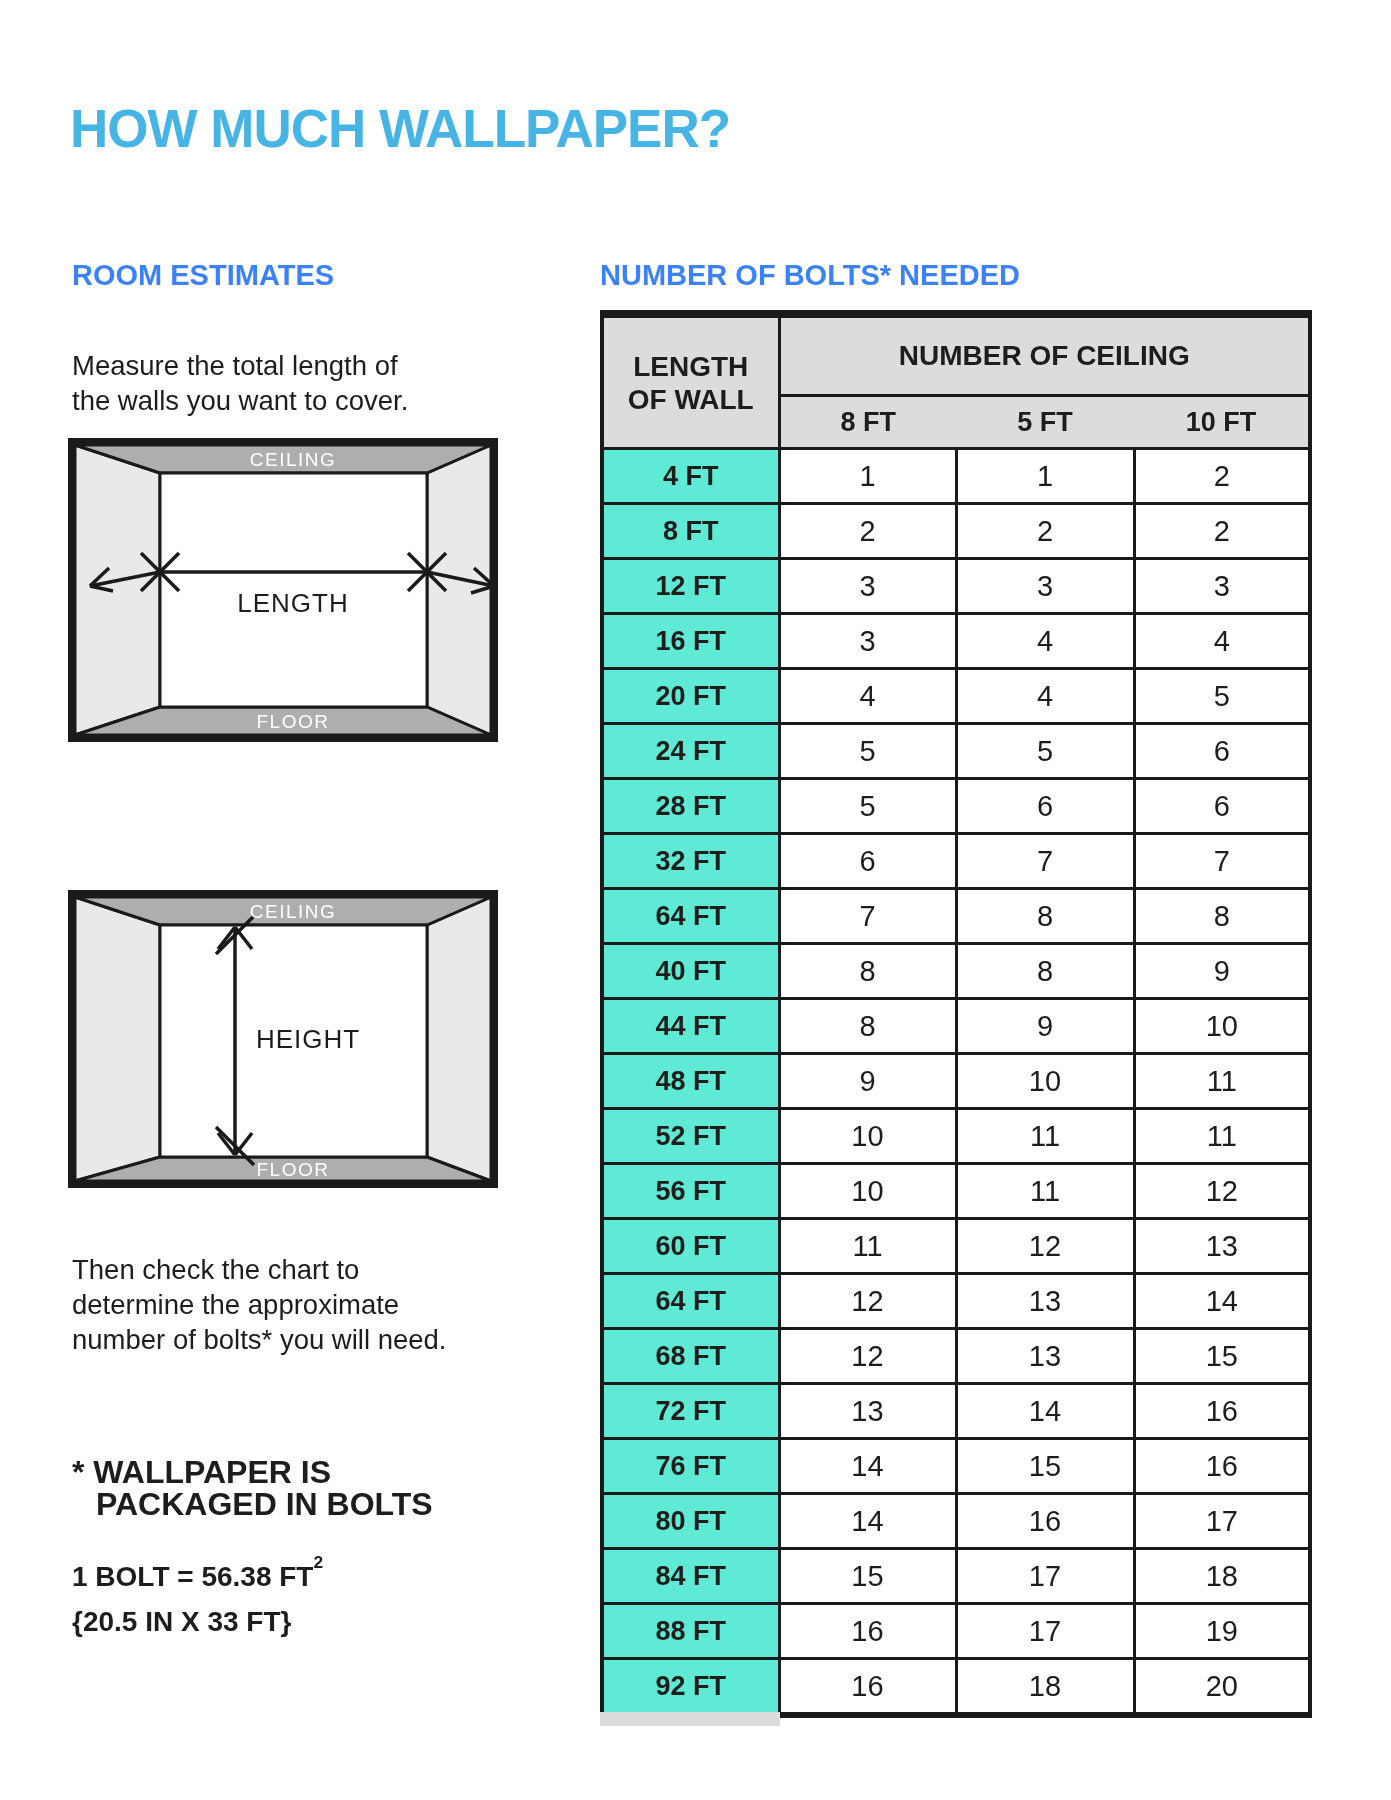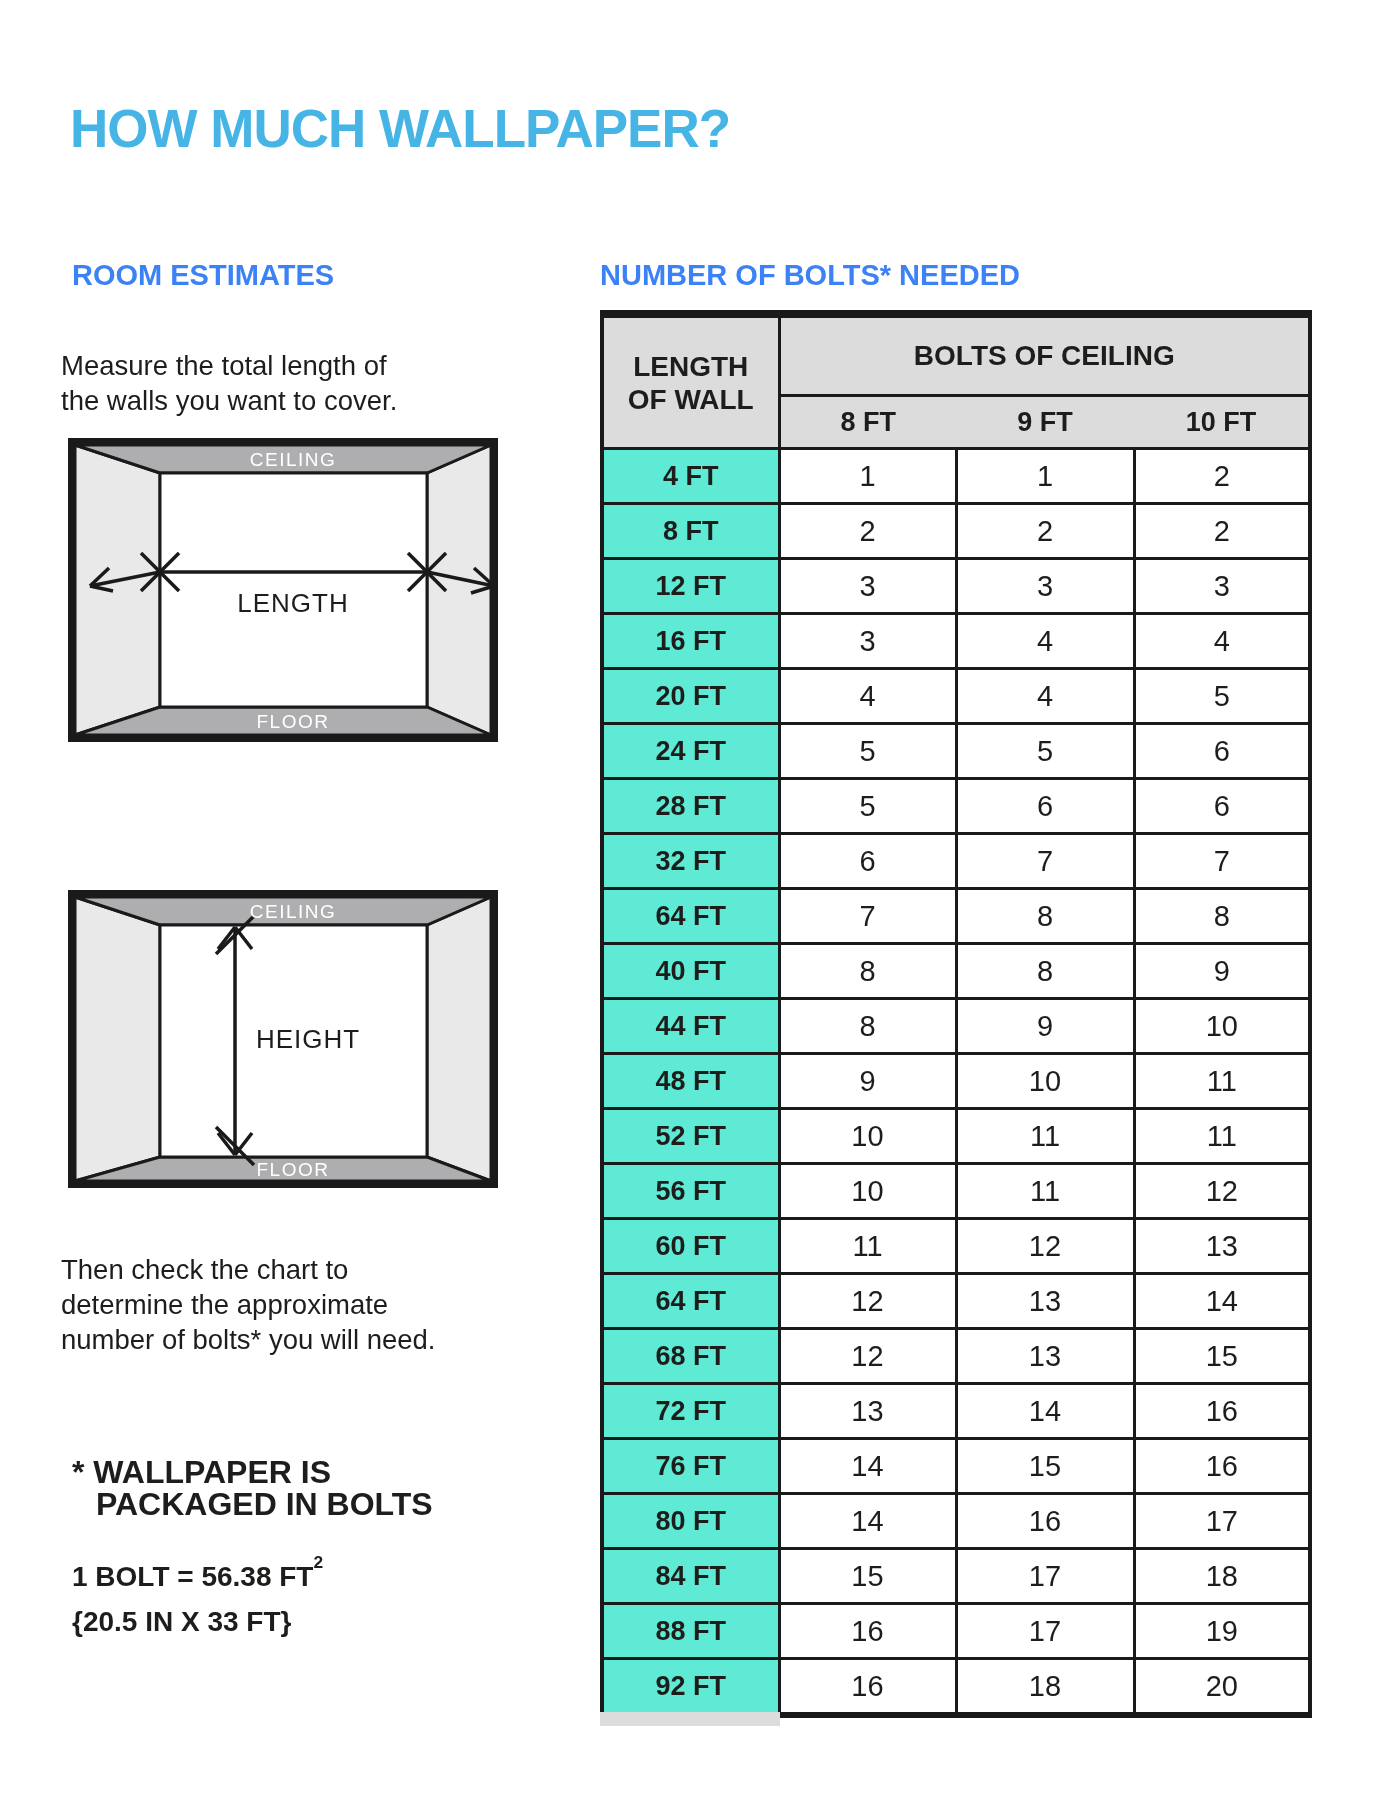--- a/index.html
+++ b/index.html
@@ -17,21 +17,21 @@
     font-size:53px;font-weight:bold;letter-spacing:-1px;
     color:#46b4e4;line-height:1.1;
   }
   .section-head{
     position:absolute;top:236px;
     font-size:29px;font-weight:bold;color:#3b82f6;line-height:1.1;
   }
   .section-head.left{left:72px;}
   .section-head.right{left:600px;width:708px;}
   .body-text{
-    position:absolute;left:61px;
+    position:absolute;left:72px;
     font-size:27.5px;line-height:35px;color:#1d1d1b;
     white-space:pre-line;
   }
   .t1{top:320px;}
   .t2{top:776px;}
   .t3{top:1224px;}
   .footnote{
     position:absolute;left:72px;top:1424px;
     font-size:32px;line-height:32px;font-weight:bold;
     white-space:pre-line;
@@ -156,25 +156,25 @@
       <colgroup>
         <col style="width:177px">
           <col style="width:177px">
           <col style="width:178px">
           <col style="width:176px">
       </colgroup>
       <tbody>
         <tr>
           <th class="corner" rowspan="2">LENGTH
 OF WALL</th>
-          <th class="group" colspan="3">BOLTS OF CEILING</th>
+          <th class="group" colspan="3">NUMBER OF CEILING</th>
         </tr>
         <tr class="hrow2">
           <th>8 FT</th>
-          <th>9 FT</th>
+          <th>5 FT</th>
           <th>10 FT</th>
         </tr>
       <tr>
             <th class="rlabel">4 FT</th>
             <td>1</td>
             <td>1</td>
             <td>2</td>
           </tr>
           <tr>
             <th class="rlabel">8 FT</th>

